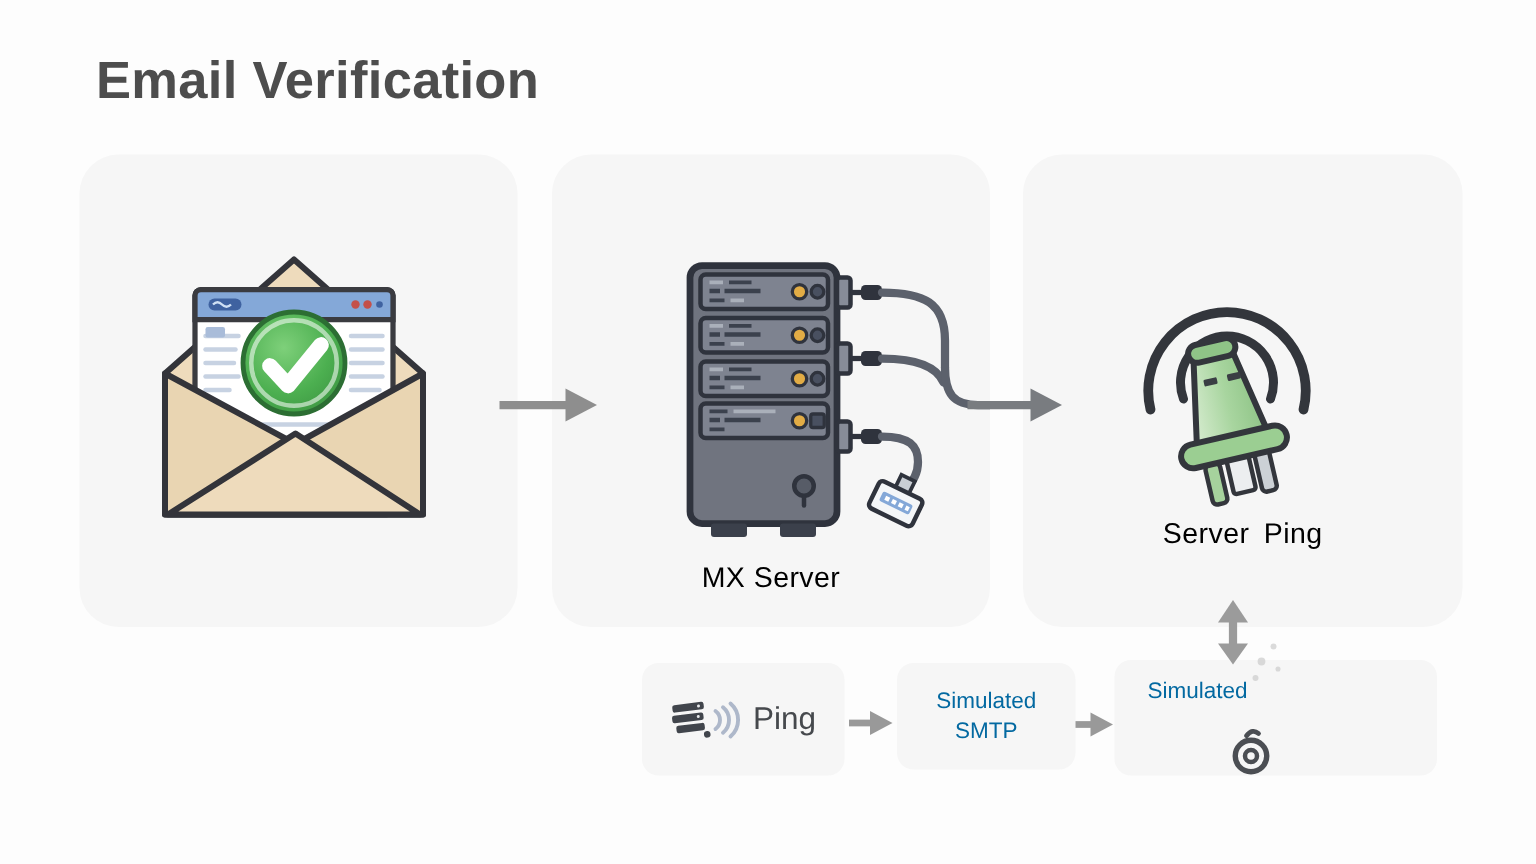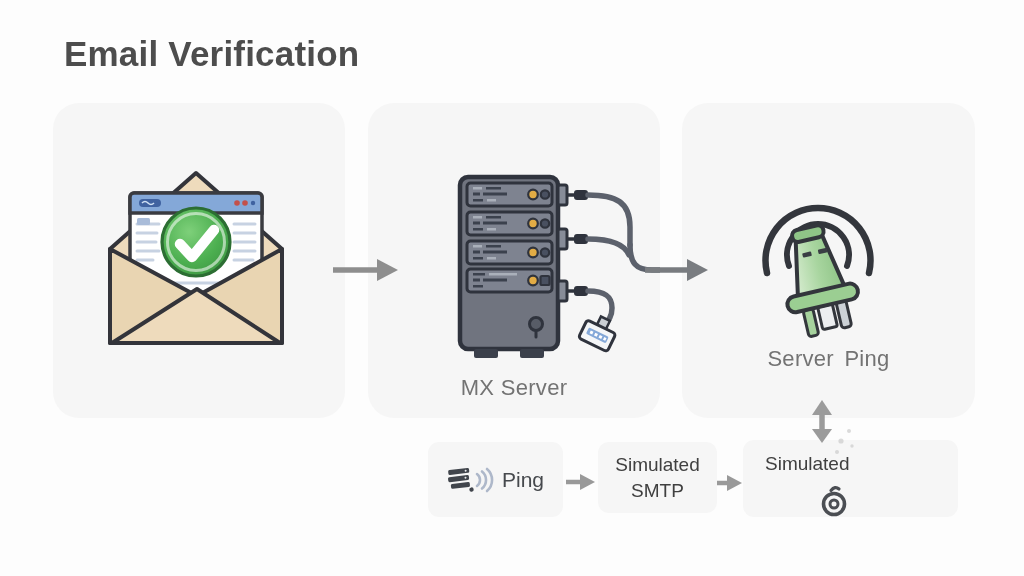--- a/index.html
+++ b/index.html
@@ -4,28 +4,28 @@
 <style>
   html,body{margin:0;padding:0;background:#fdfdfd;}
   #stage{position:relative;width:1024px;height:576px;background:#fdfdfd;overflow:hidden;
          font-family:"Liberation Sans",sans-serif;}
   .title{position:absolute;left:64px;top:34px;font-size:35px;font-weight:700;color:#4d4d4d;letter-spacing:.2px;}
   .panel{position:absolute;top:103px;height:315px;background:#f6f6f6;border-radius:26px;}
   #panel-email{left:53px;width:292px;}
   #panel-mx{left:368px;width:292px;}
   #panel-ping{left:682px;width:293px;}
   .panel svg{position:absolute;left:0;top:0;}
-  .panel-label{position:absolute;left:0;width:100%;text-align:center;font-size:22px;color:#737373;letter-spacing:.3px;}
+  .panel-label{position:absolute;left:0;width:100%;text-align:center;font-size:19px;color:#000000;letter-spacing:.3px;}
   #mx-label{top:272px;}
   #ping-label{top:243px;word-spacing:4px;}
   .flow-box{position:absolute;background:#f6f6f6;border-radius:11px;}
   #box-check{left:428px;top:442px;width:135px;height:75px;display:flex;align-items:center;justify-content:center;gap:7px;}
   #box-smtp{left:598px;top:442px;width:119px;height:71px;display:flex;flex-direction:column;align-items:center;justify-content:center;}
   #box-sim{left:743px;top:440px;width:215px;height:77px;}
-  .box-text{font-size:19px;color:#404040;line-height:1.32;}
+  .box-text{font-size:15px;color:#0369a1;line-height:1.32;}
   #check-label{font-size:21px;color:#46494d;}
   #sim-label{position:absolute;left:22px;top:11px;}
   #stopwatch{position:absolute;left:76px;top:44px;}
   #overlay{position:absolute;left:0;top:0;pointer-events:none;z-index:5;}
 </style>
 </head>
 <body>
 
 <div id="stage">
 

